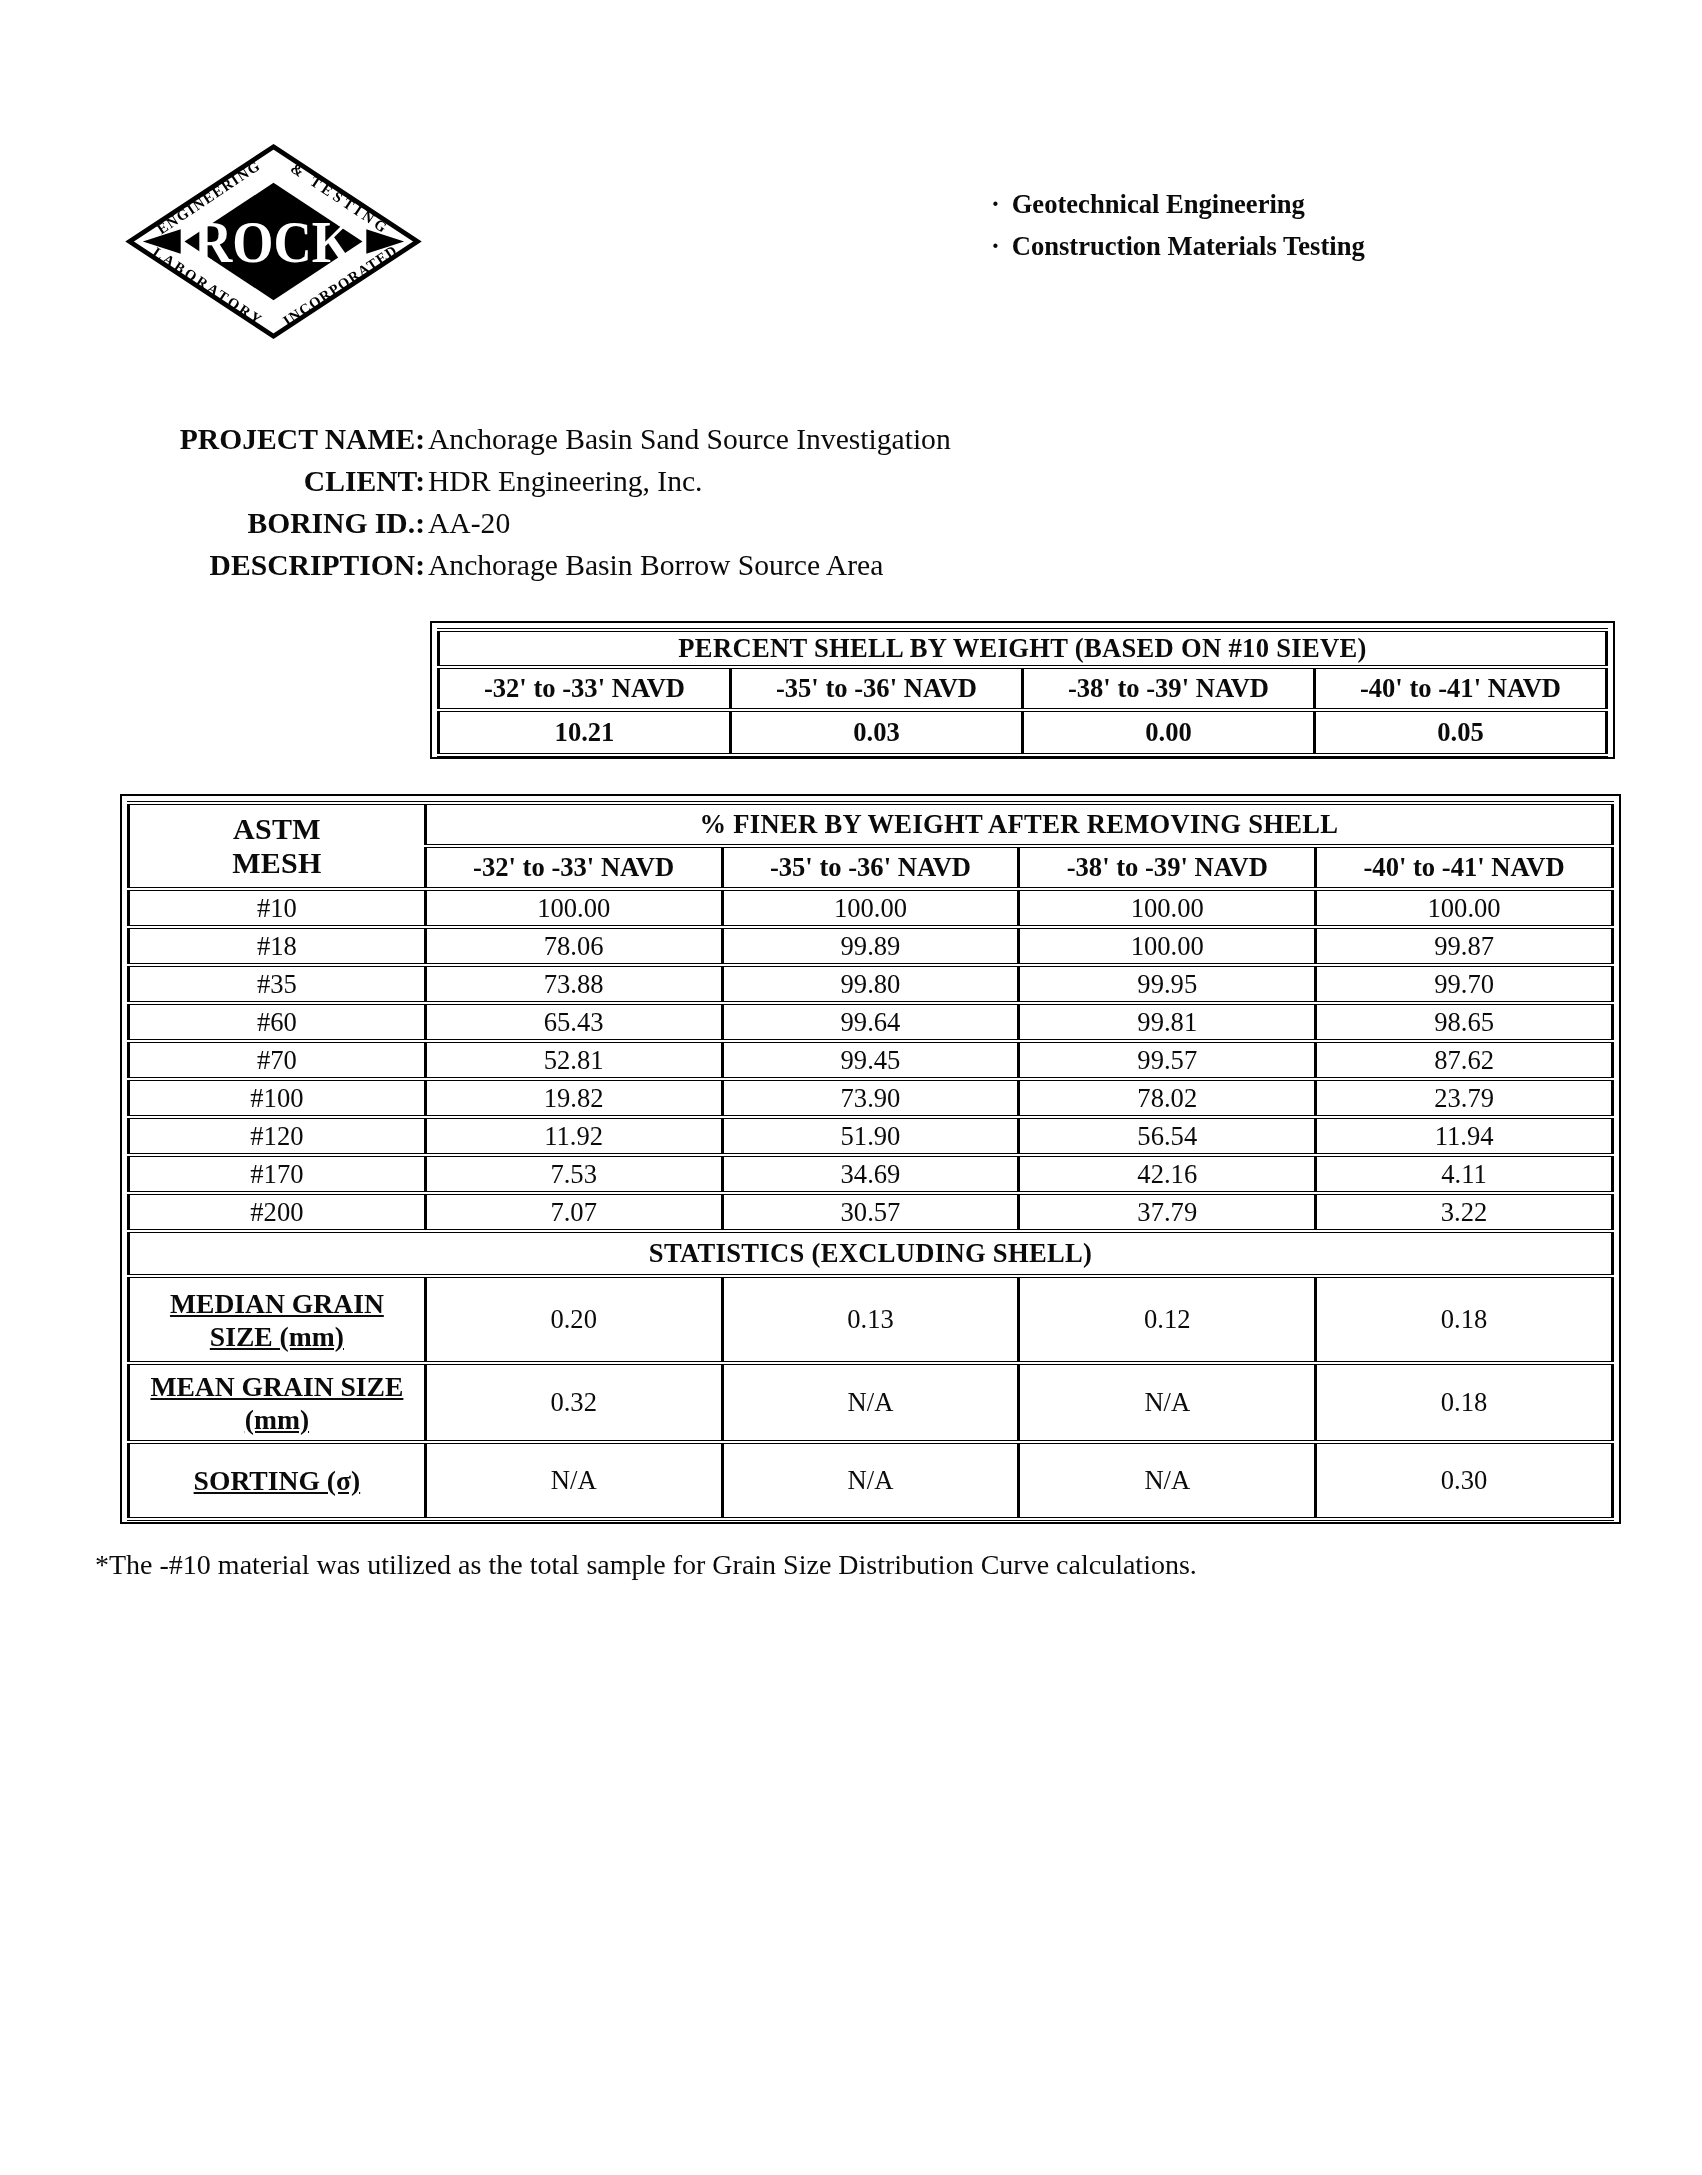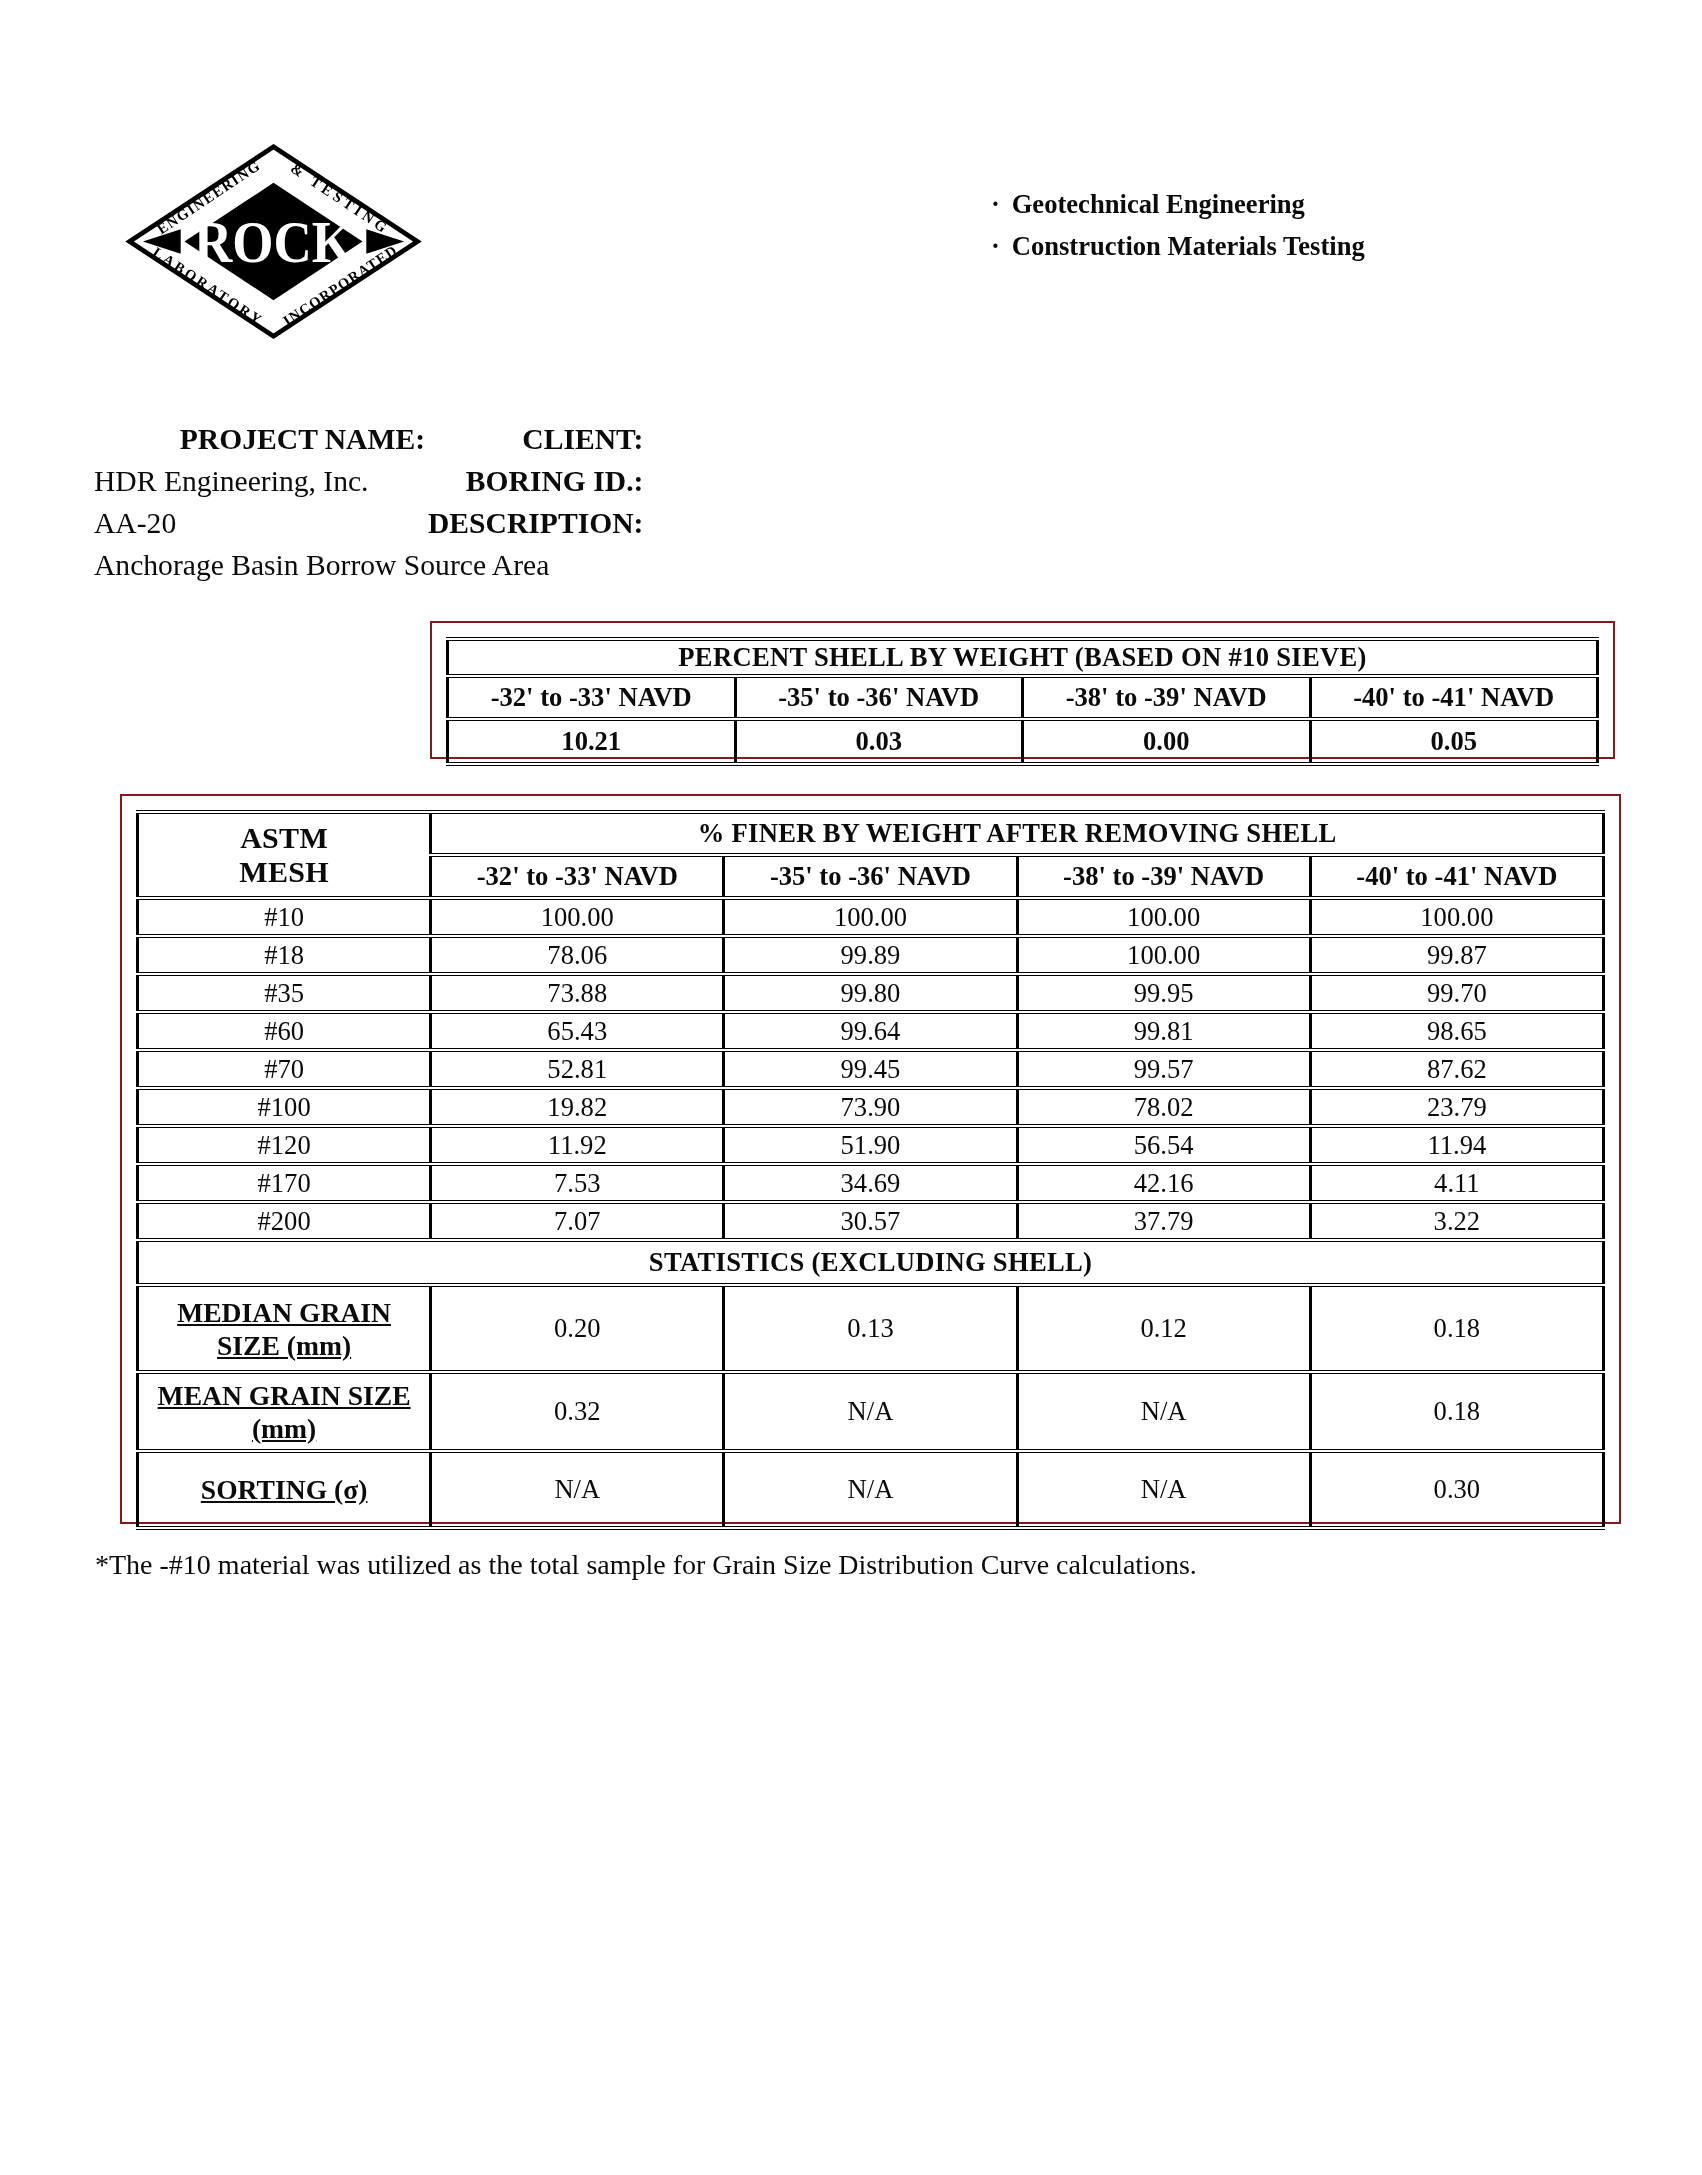--- a/index.html
+++ b/index.html
@@ -12,21 +12,21 @@
   .logo{position:absolute;left:122px;top:140px;width:303px;height:203px;}
   
   .services{position:absolute;left:991px;top:183px;}
   .service{display:flex;align-items:baseline;font-weight:bold;font-size:26.6px;line-height:42px;white-space:nowrap;}
   .service .bullet{margin-right:11.8px;}
   
   .project{position:absolute;left:94px;top:418px;display:grid;grid-template-columns:331px auto;column-gap:3px;}
   .project .lbl{font-weight:bold;text-align:right;font-size:29.6px;line-height:42px;white-space:nowrap;}
   .project .val{font-size:29.6px;line-height:42px;white-space:nowrap;}
   
-  .frame{position:absolute;border:2px solid #7f1d1d;padding:14px;box-sizing:border-box;background:#fff;}
+  .frame{position:absolute;border:2px solid #000000;padding:5px;box-sizing:border-box;background:#fff;}
   table.tbl{width:100%;height:100%;border-collapse:collapse;table-layout:fixed;}
   table.tbl td{
     border-left:3px solid #000;border-right:3px solid #000;
     border-top:4.9px double #000;border-bottom:4.9px double #000;
     text-align:center;vertical-align:middle;font-size:26.6px;padding:0 3.9px;overflow:hidden;
   }
   .hd{font-weight:bold;font-size:27.6px;}
   .hd-big{font-weight:bold;font-size:30px;letter-spacing:0.3px;}
   .mesh-col{font-size:26.6px;}
   .stat-label div{font-weight:bold;font-size:27.6px;line-height:33px;text-decoration:underline;}
@@ -70,20 +70,21 @@
       <span>Geotechnical Engineering</span>
     </div>
     <div class="service">
       <span class="bullet">·</span>
       <span>Construction Materials Testing</span>
     </div>
   </div>
 
   <div class="project">
     <div class="lbl">PROJECT NAME:</div>
+    <div class="val">Anchorage Basin Sand Source Investigation</div>
     <div class="lbl">CLIENT:</div>
     <div class="val">HDR Engineering, Inc.</div>
     <div class="lbl">BORING ID.:</div>
     <div class="val">AA-20</div>
     <div class="lbl">DESCRIPTION:</div>
     <div class="val">Anchorage Basin Borrow Source Area</div>
   </div>
 
   <div class="frame" style="left:430px;top:621px;width:1185px;height:138px;">
     <table class="tbl">

